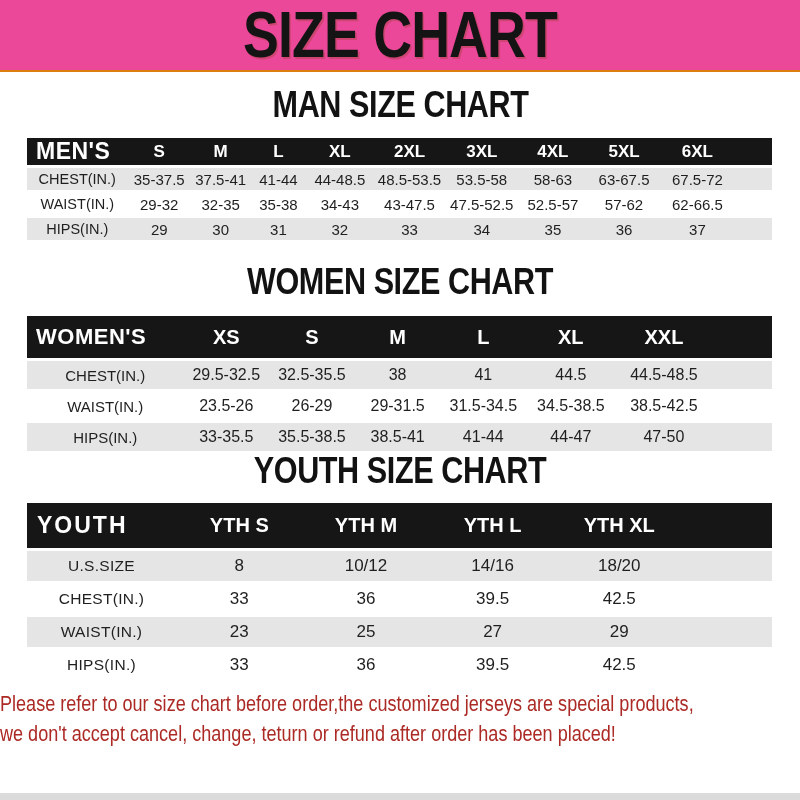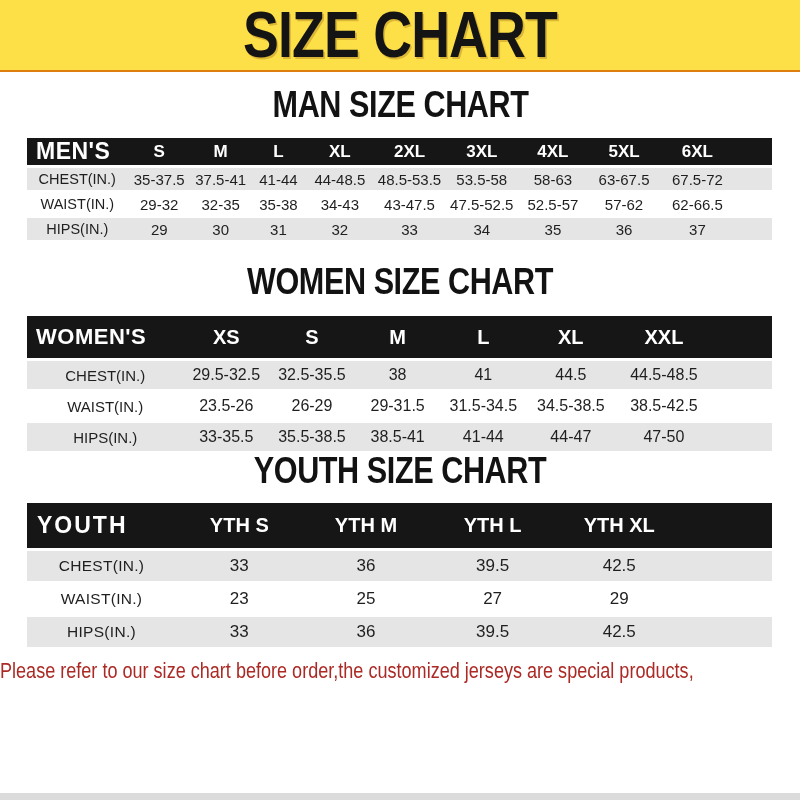--- a/index.html
+++ b/index.html
@@ -2,21 +2,21 @@
 <html><head>
 <meta charset="utf-8">
 <style>
   html,body{margin:0;padding:0;}
   body{
     width:800px;height:800px;position:relative;overflow:hidden;
     background:#ffffff;font-family:"Liberation Sans",sans-serif;
   }
   
   .banner{
-    height:70px;background:#fde047;border-bottom:2px solid #DE7E0E;
+    height:70px;background:#ec4899;border-bottom:2px solid #DE7E0E;
     display:flex;align-items:center;justify-content:center;
   }
   .banner-title{
     font-size:64px;font-weight:700;color:#141414;line-height:1;
     display:inline-block;transform:scaleX(0.84);letter-spacing:-1px;
     text-shadow:2px 2px 0 rgba(120,60,0,0.25);
   }
   
   .section-title{text-align:center;margin:0;height:34px;}
   .section-title span{
@@ -216,20 +216,28 @@
       <th class="lbl">YOUTH</th>
       <th>YTH S</th>
       <th>YTH M</th>
       <th>YTH L</th>
       <th>YTH XL</th>
       <th></th>
     </tr>
   </thead>
   <tbody>
     <tr>
+      <td class="lbl">U.S.SIZE</td>
+      <td>8</td>
+      <td>10/12</td>
+      <td>14/16</td>
+      <td>18/20</td>
+      <td></td>
+    </tr>
+    <tr>
       <td class="lbl">CHEST(IN.)</td>
       <td>33</td>
       <td>36</td>
       <td>39.5</td>
       <td>42.5</td>
       <td></td>
     </tr>
     <tr>
       <td class="lbl">WAIST(IN.)</td>
       <td>23</td>
@@ -244,15 +252,16 @@
       <td>36</td>
       <td>39.5</td>
       <td>42.5</td>
       <td></td>
     </tr>
   </tbody>
 </table>
 
 <div class="footer">
   <div class="line"><span class="squeeze">Please refer to our size chart before order,the customized jerseys are special products,</span></div>
+  <div class="line"><span class="squeeze">we don't accept cancel, change, teturn or refund after order has been placed!</span></div>
 </div>
 
 <div class="bottom-strip"></div>
 
 </body></html>

